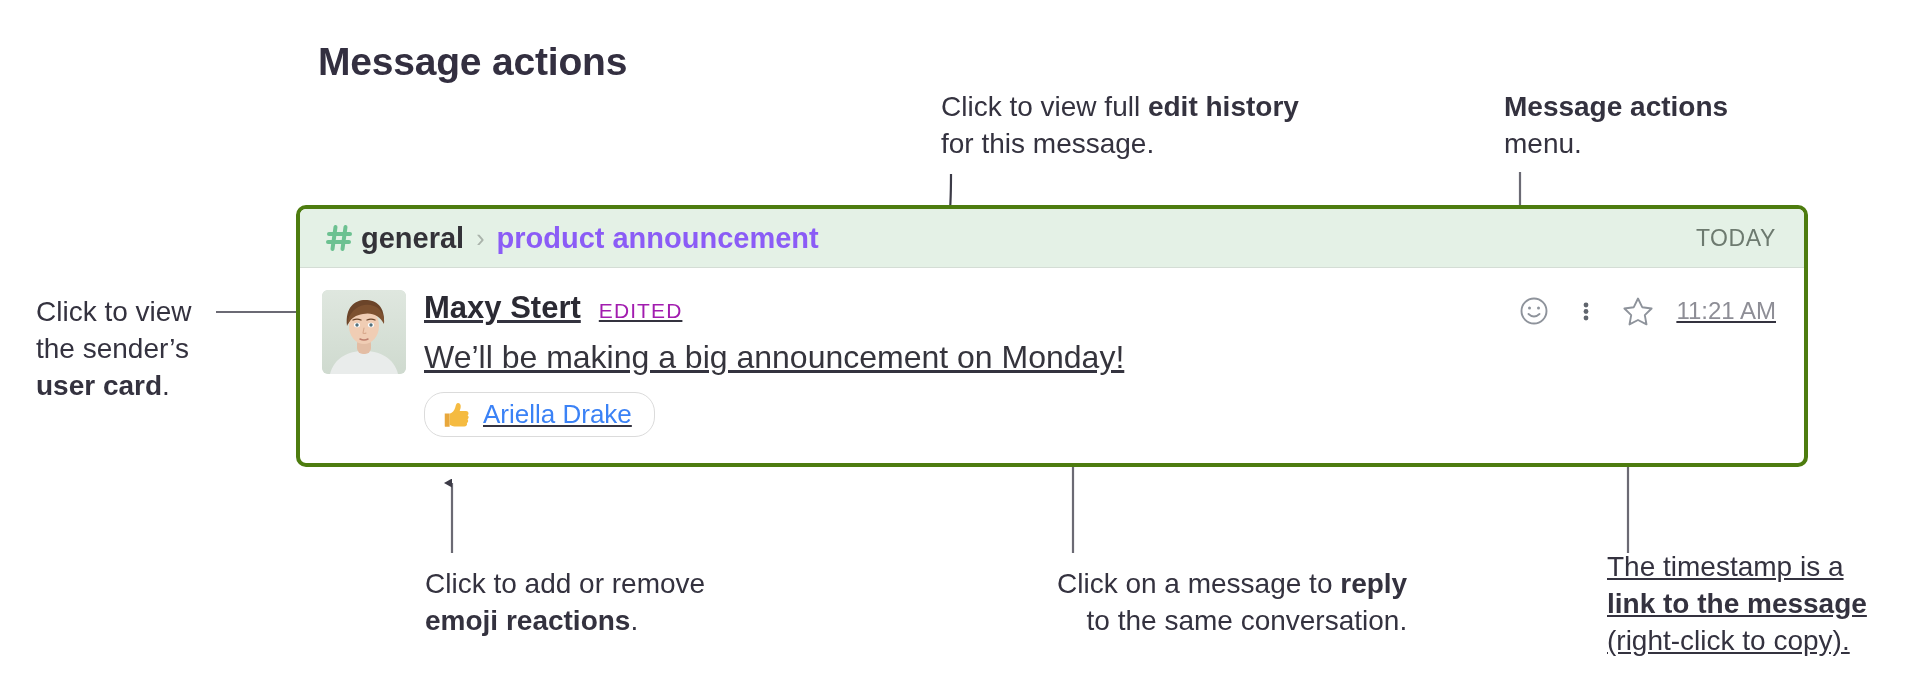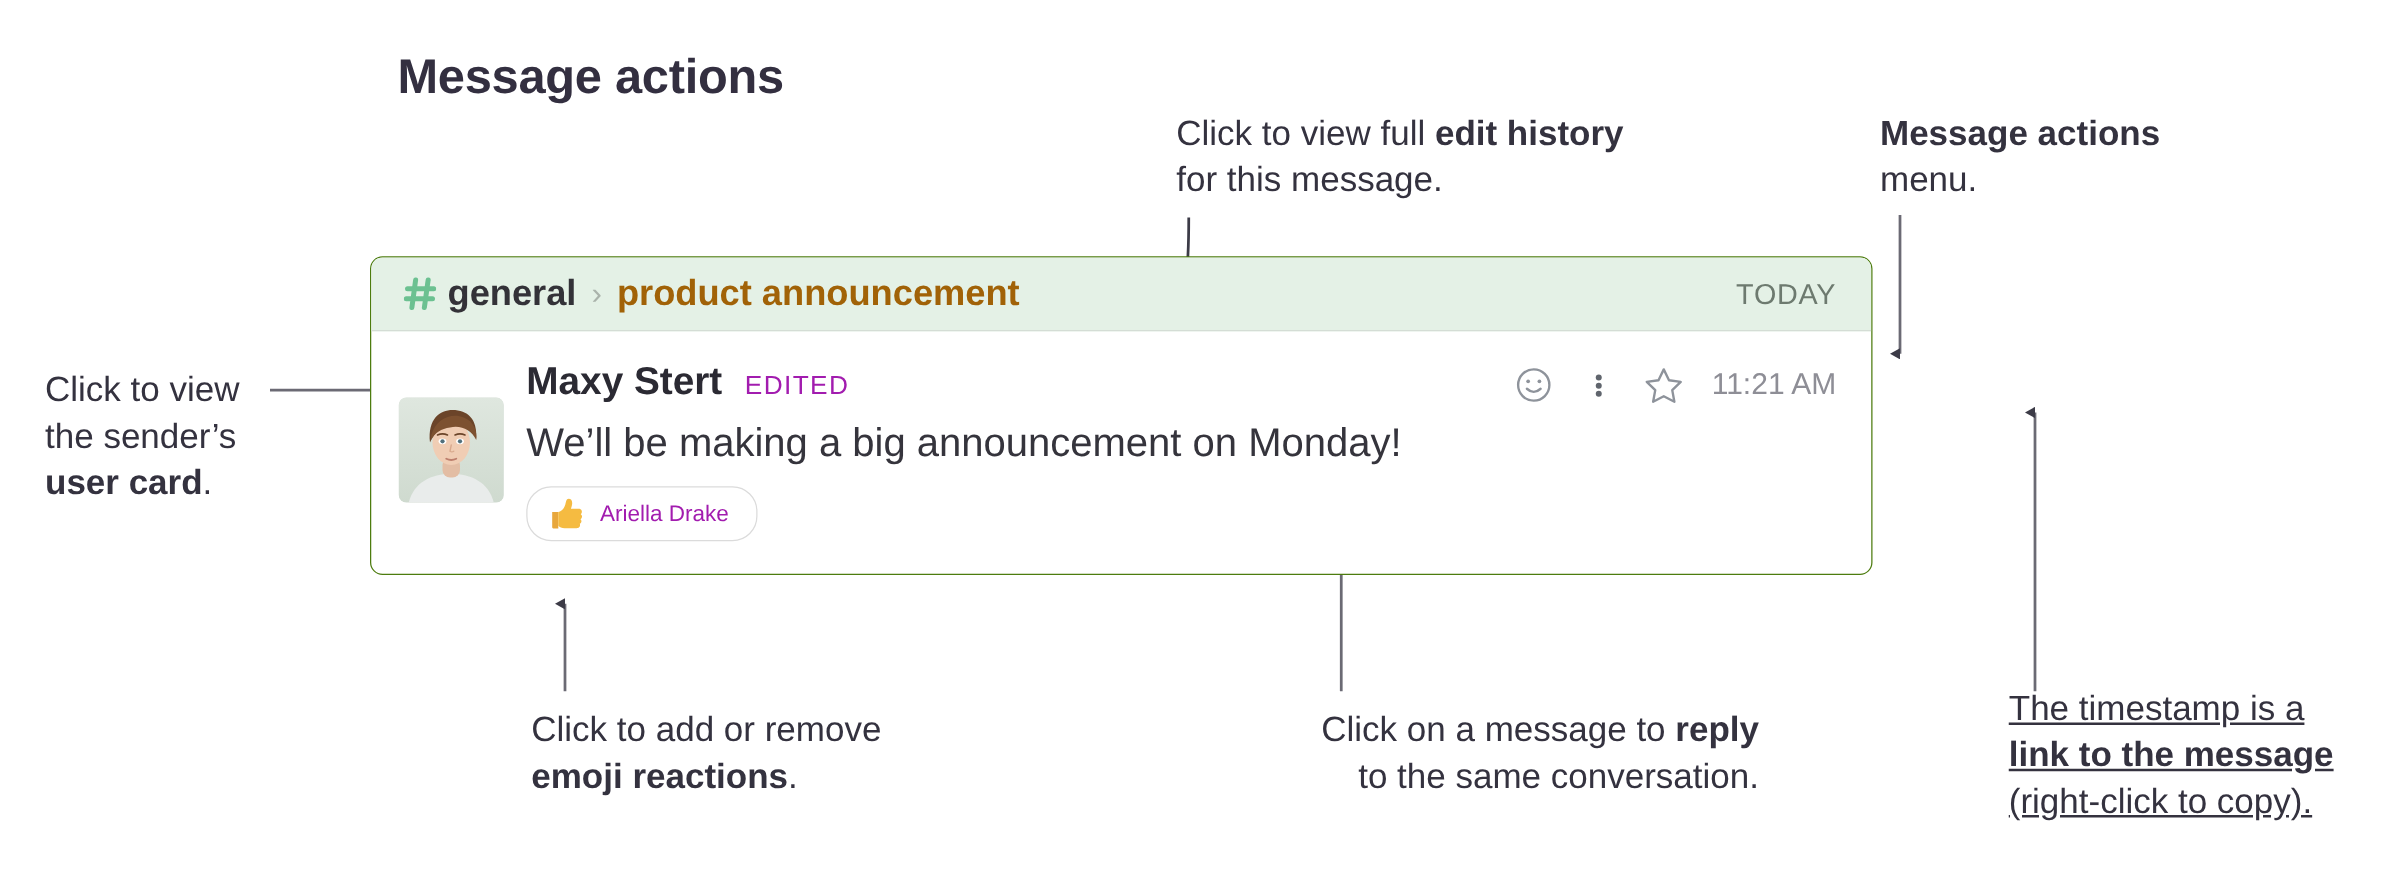--- a/index.html
+++ b/index.html
@@ -52,22 +52,22 @@
     width: 1924px;
     height: 696px;
     pointer-events: none;
   }
 
   
   #message-card {
     position: absolute;
     left: 296px;
     top: 205px;
-    width: 1202px;
-    border: 1px solid #4d7c0f;
+    width: 1512px;
+    border: 4px solid #4d7c0f;
     border-radius: 10px;
     background: #ffffff;
     box-sizing: border-box;
     overflow: hidden;
   }
 
   #card-header {
     height: 59px;
     background: #e4f1e6;
     border-bottom: 1px solid #d4ddd5;
@@ -91,37 +91,38 @@
   }
   #breadcrumb-sep {
     font-size: 25px;
     color: #aab3ab;
     margin: 0 12px;
     line-height: 1;
   }
   #topic-name {
     font-size: 29px;
     font-weight: 700;
-    color: #a16207;
+    color: #8b5cf6;
     white-space: nowrap;
   }
   #header-date {
     margin-left: auto;
     font-size: 23px;
     letter-spacing: 0.6px;
     color: #6d7a6f;
     font-weight: 400;
     white-space: nowrap;
   }
 
   #card-body {
     padding: 22px 28px 26px 22px;
     display: flex;
-    align-items: center;
+    align-items: flex-start;
     box-sizing: border-box;
+    text-decoration: underline;
   }
 
   #avatar {
     width: 84px;
     height: 84px;
     flex: none;
     border-radius: 6px;
     overflow: hidden;
     margin-right: 18px;
     background: #d7e0d8;
@@ -197,22 +198,22 @@
     background: #ffffff;
   }
   #reaction-emoji {
     font-size: 28px;
     line-height: 1;
     margin-right: 12px;
     flex: none;
     display: block;
   }
   #reaction-user {
-    font-size: 18px;
-    color: #a21caf;
+    font-size: 26px;
+    color: #3b82f6;
     white-space: nowrap;
   }
 
   .body-row { display: flex; align-items: flex-start; }
 </style>
 </head>
 <body>
 
 <div id="page-title">Message actions</div>
 

